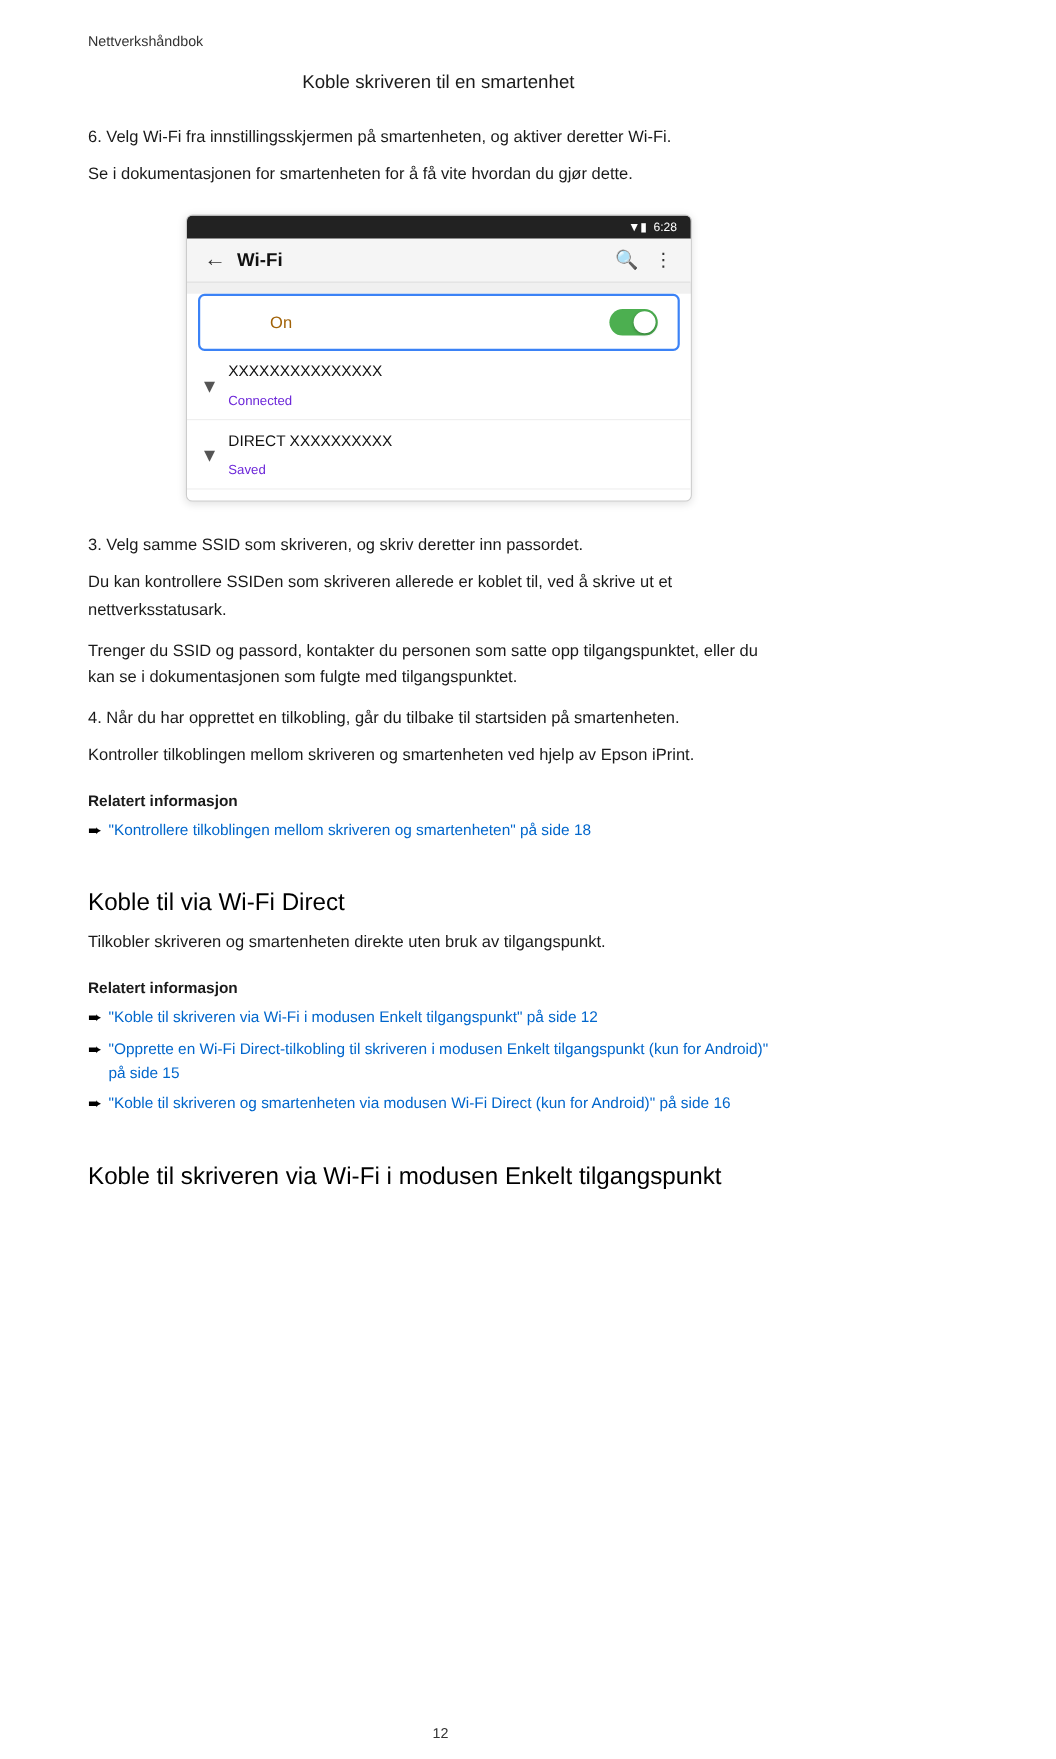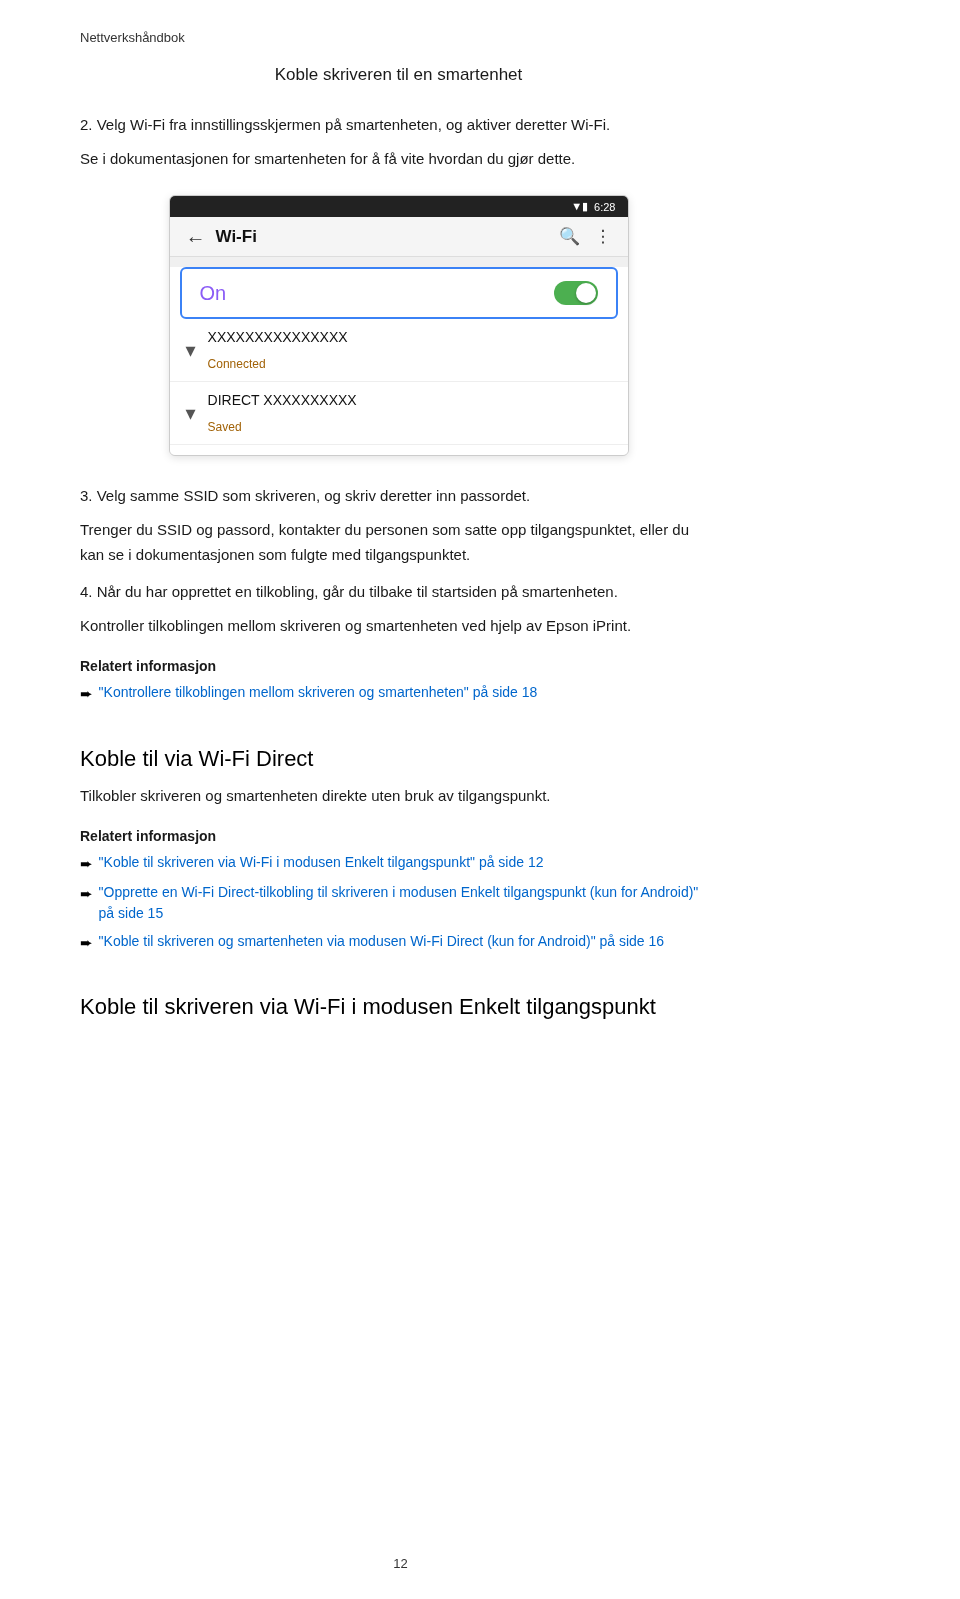--- a/index.html
+++ b/index.html
@@ -86,23 +86,24 @@
       display: flex;
       align-items: center;
       justify-content: space-between;
       padding: 12px 18px;
       border: 2.5px solid #3b82f6;
       border-radius: 6px;
       margin: 10px 10px 0 10px;
       background: #fff;
     }
     .wifi-on-label {
-      font-size: 20px;
+      font-size: 15px;
       font-weight: normal;
-      color: #8b5cf6;
+      color: #a16207;
+      margin-left: 46px;
     }
     .toggle-switch {
       width: 44px;
       height: 24px;
       background: #4CAF50;
       border-radius: 12px;
       position: relative;
     }
     .toggle-knob {
       width: 20px;
@@ -129,21 +130,21 @@
       display: flex;
       flex-direction: column;
       gap: 12px;
     }
     .wifi-network-name {
       font-size: 14px;
       color: #111;
     }
     .wifi-network-status {
       font-size: 12px;
-      color: #a16207;
+      color: #6d28d9;
     }
     .body-text {
       line-height: 1.65;
       margin-bottom: 12px;
     }
     .section-heading {
       font-size: 22px;
       font-weight: normal;
       margin-top: 40px;
       margin-bottom: 12px;
@@ -171,21 +172,21 @@
       flex-shrink: 0;
       font-size: 15px;
     }
     .link-text {
       color: #0066cc;
       text-decoration: none;
       font-size: 14px;
     }
     .page-number {
       position: absolute;
-      bottom: 28px;
+      bottom: 16px;
       left: 50%;
       transform: translateX(-50%);
       font-size: 13px;
       color: #333;
     }
     .back-arrow {
       font-size: 20px;
       color: #333;
       cursor: pointer;
     }
@@ -196,21 +197,21 @@
 </head>
 <body>
 
 <div class="page">
 
   <div class="header-label">Nettverkshåndbok</div>
 
   <div class="page-title">Koble skriveren til en smartenhet</div>
 
   <div class="step-text">
-    <span>2.  Velg Wi-Fi fra innstillingsskjermen på smartenheten, og aktiver deretter Wi-Fi.</span>
+    <span>6.  Velg Wi-Fi fra innstillingsskjermen på smartenheten, og aktiver deretter Wi-Fi.</span>
   </div>
   <div class="step-text">
     <span>Se i dokumentasjonen for smartenheten for å få vite hvordan du gjør dette.</span>
   </div>
 
   <div class="phone-screenshot">
 
     <div class="phone-status-bar">
       <span>▼▮</span>
       <span>6:28</span>
@@ -252,20 +253,23 @@
           </div>
         </div>
       </div>
     </div>
   </div>
 
   <div class="step-text">
     <span>3.  Velg samme SSID som skriveren, og skriv deretter inn passordet.</span>
   </div>
   <div class="body-text">
+    <span>Du kan kontrollere SSIDen som skriveren allerede er koblet til, ved å skrive ut et nettverksstatusark.</span>
+  </div>
+  <div class="body-text">
     <span>Trenger du SSID og passord, kontakter du personen som satte opp tilgangspunktet, eller du kan se i dokumentasjonen som fulgte med tilgangspunktet.</span>
   </div>
 
   <div class="step-text">
     <span>4.  Når du har opprettet en tilkobling, går du tilbake til startsiden på smartenheten.</span>
   </div>
   <div class="body-text">
     <span>Kontroller tilkoblingen mellom skriveren og smartenheten ved hjelp av Epson iPrint.</span>
   </div>
 

